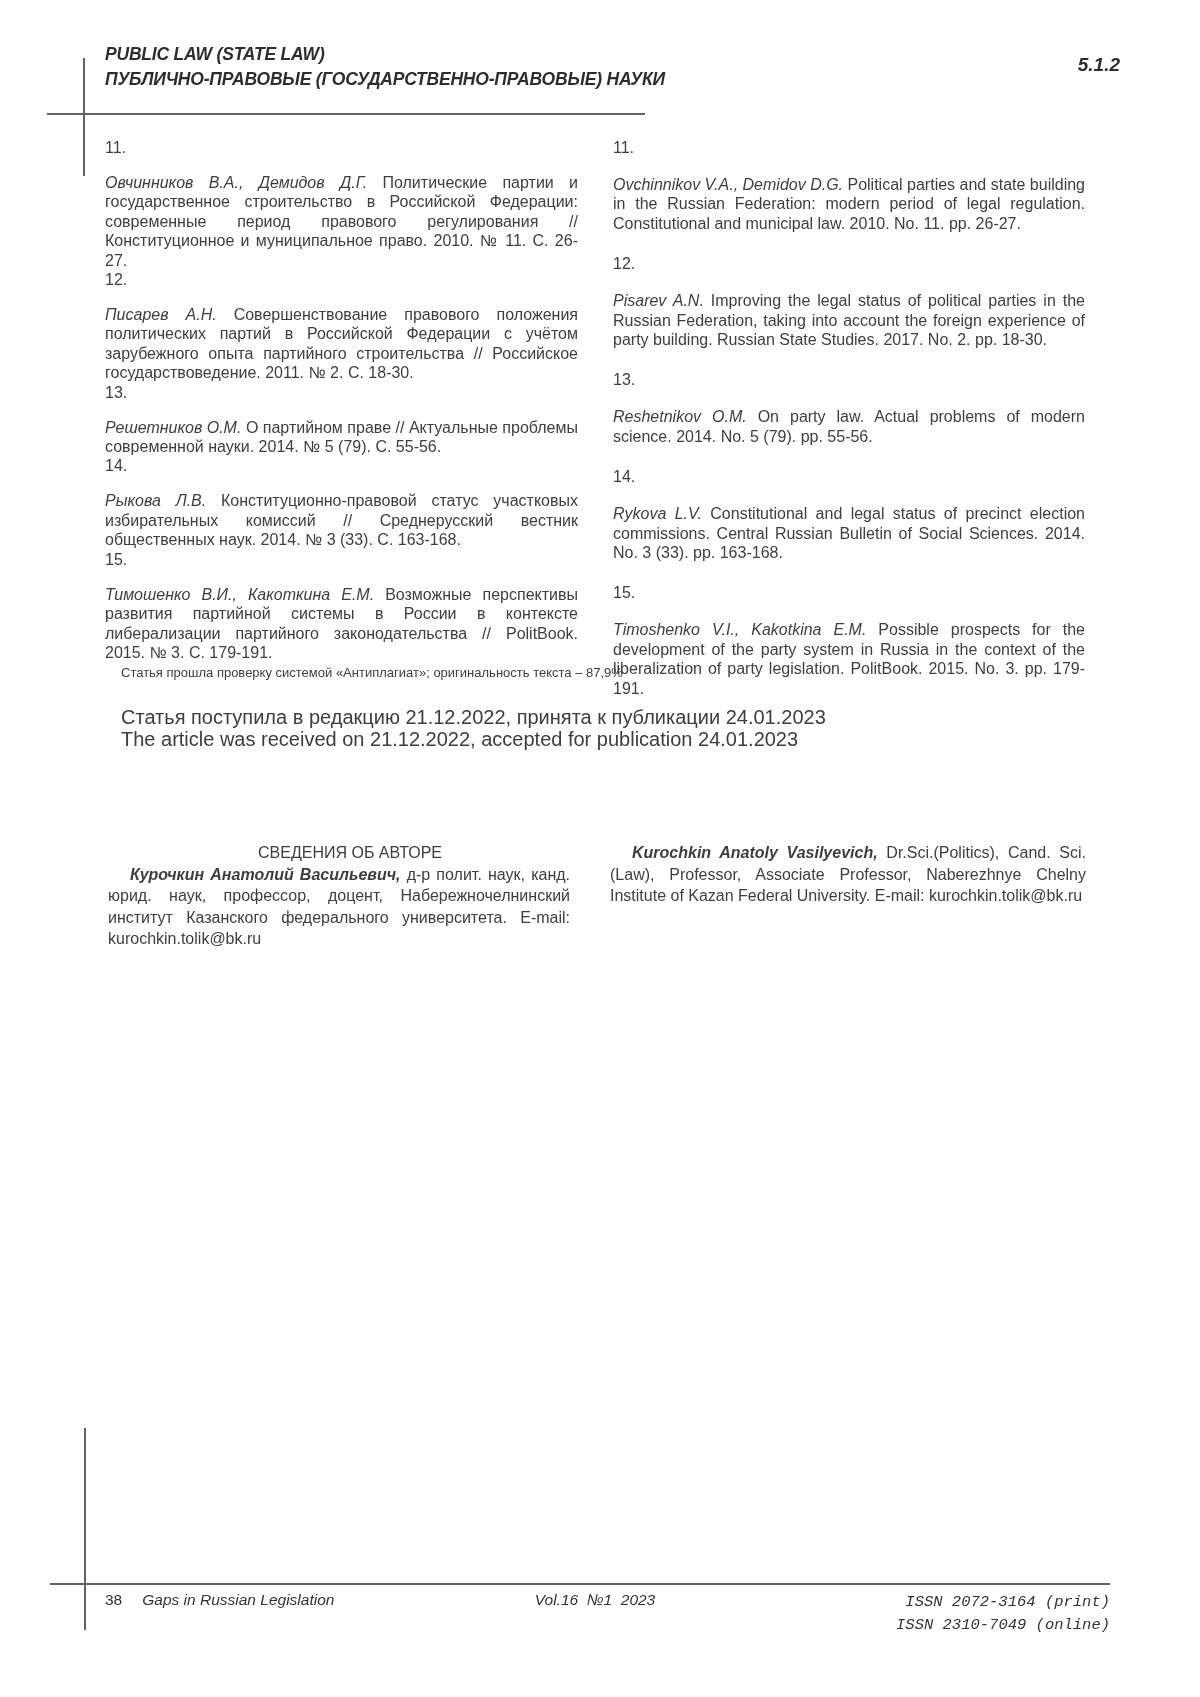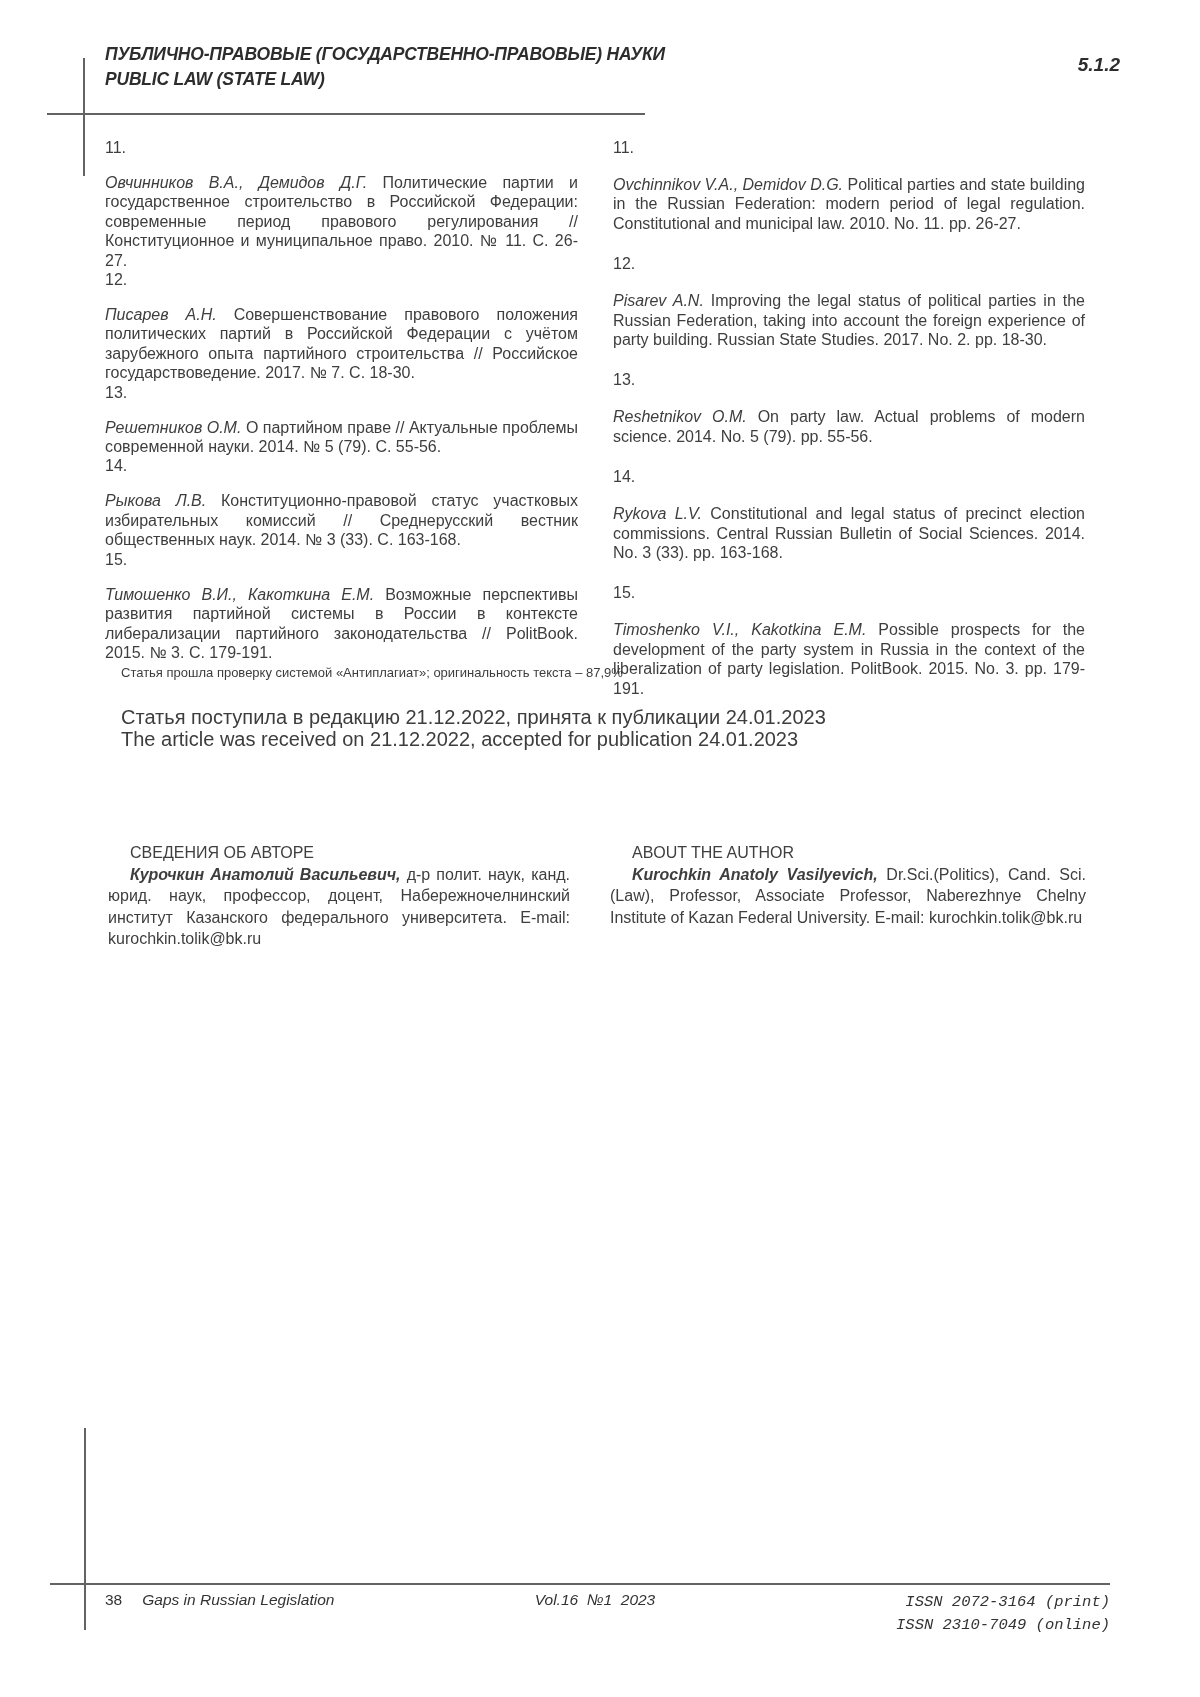--- a/index.html
+++ b/index.html
@@ -36,53 +36,53 @@
   .refcol-en .ref-num{flex:0 0 37px;}
   .ref-body{flex:1;text-align:justify;}
   .ref-authors{font-style:italic;}
   
   .note-check{position:absolute;left:121px;top:665px;width:780px;font-size:13px;color:#3d3d3d;}
   .note-received{position:absolute;left:121px;top:707px;width:780px;font-size:20px;line-height:21.5px;color:#3d3d3d;}
   
   .authors{position:absolute;top:842px;font-size:16px;line-height:21.5px;}
   .authors-ru{left:108px;width:462px;}
   .authors-en{left:610px;width:476px;}
-  .auth-heading{padding-left:22px;}
+  .auth-heading{padding-left:22px;text-align:center;}
   .auth-par{margin:0;text-align:justify;text-indent:22px;}
   .auth-name{font-weight:bold;font-style:italic;}
   
   .ftr-vline{position:absolute;left:84px;top:1428px;width:2px;height:202px;background:#636363;}
   .ftr-hline{position:absolute;left:50px;top:1583px;width:1060px;height:2px;background:#636363;}
   .ftr{position:absolute;top:1591px;font-size:15.5px;color:#333333;}
   .ftr-left{left:105px;width:420px;}
   .ftr-journal{font-style:italic;margin-left:20px;}
   .ftr-center{left:495px;width:200px;text-align:center;font-style:italic;white-space:pre;}
   .ftr-right{left:810px;width:300px;text-align:right;font-style:italic;line-height:23px;font-family:Liberation Mono, monospace;}
 </style>
 </head>
 <body>
 
 <div class="page">
 
   <div class="hdr-vline"></div>
   <div class="hdr-hline"></div>
   <div class="hdr-title">
+    <div>PUBLIC LAW (STATE LAW)</div>
     <div>ПУБЛИЧНО-ПРАВОВЫЕ (ГОСУДАРСТВЕННО-ПРАВОВЫЕ) НАУКИ</div>
-    <div>PUBLIC LAW (STATE LAW)</div>
   </div>
   <div class="hdr-code">5.1.2</div>
 
   <div class="refcol refcol-ru">
     <div class="ref">
       <span class="ref-num">11.</span>
       <div class="ref-body"><span class="ref-authors">Овчинников В.А., Демидов Д.Г.</span><span> Политические партии и государственное строительство в Российской Федерации: современные период правового регулирования // Конституционное и муниципальное право. 2010. № 11. С. 26-27.</span></div>
     </div>
     <div class="ref">
       <span class="ref-num">12.</span>
-      <div class="ref-body"><span class="ref-authors">Писарев А.Н.</span><span> Совершенствование правового положения политических партий в Российской Федерации с учётом зарубежного опыта партийного строительства // Российское государствоведение. 2017. № 7. С. 18-30.</span></div>
+      <div class="ref-body"><span class="ref-authors">Писарев А.Н.</span><span> Совершенствование правового положения политических партий в Российской Федерации с учётом зарубежного опыта партийного строительства // Российское государствоведение. 2011. № 2. С. 18-30.</span></div>
     </div>
     <div class="ref">
       <span class="ref-num">13.</span>
       <div class="ref-body"><span class="ref-authors">Решетников О.М.</span><span> О партийном праве // Актуальные проблемы современной науки. 2014. № 5 (79). С. 55-56.</span></div>
     </div>
     <div class="ref">
       <span class="ref-num">14.</span>
       <div class="ref-body"><span class="ref-authors">Рыкова Л.В.</span><span> Конституционно-правовой статус участковых избирательных комиссий // Среднерусский вестник общественных наук. 2014. № 3 (33). С. 163-168.</span></div>
     </div>
     <div class="ref">
@@ -119,21 +119,20 @@
     <div>Статья поступила в редакцию 21.12.2022, принята к публикации 24.01.2023</div>
     <div>The article was received on 21.12.2022, accepted for publication 24.01.2023</div>
   </div>
 
   <div class="authors authors-ru">
     <div class="auth-heading">СВЕДЕНИЯ ОБ АВТОРЕ</div>
     <p class="auth-par"><span class="auth-name">Курочкин Анатолий Васильевич,</span><span> д-р полит. наук, канд. юрид. наук, профессор, доцент, Набережночелнинский институт Казанского федерального университета. E-mail: kurochkin.tolik@bk.ru</span></p>
   </div>
 
   <div class="authors authors-en">
-    <div class="auth-heading">ABOUT THE AUTHOR</div>
     <p class="auth-par"><span class="auth-name">Kurochkin Anatoly Vasilyevich,</span><span> Dr.Sci.(Politics), Cand. Sci.(Law), Professor, Associate Professor, Naberezhnye Chelny Institute of Kazan Federal University. E-mail: kurochkin.tolik@bk.ru</span></p>
   </div>
 
   <div class="ftr-vline"></div>
   <div class="ftr-hline"></div>
   <div class="ftr ftr-left">
     <span>38</span><span class="ftr-journal">Gaps in Russian Legislation</span>
   </div>
   <div class="ftr ftr-center">Vol.16  №1  2023</div>
   <div class="ftr ftr-right">

